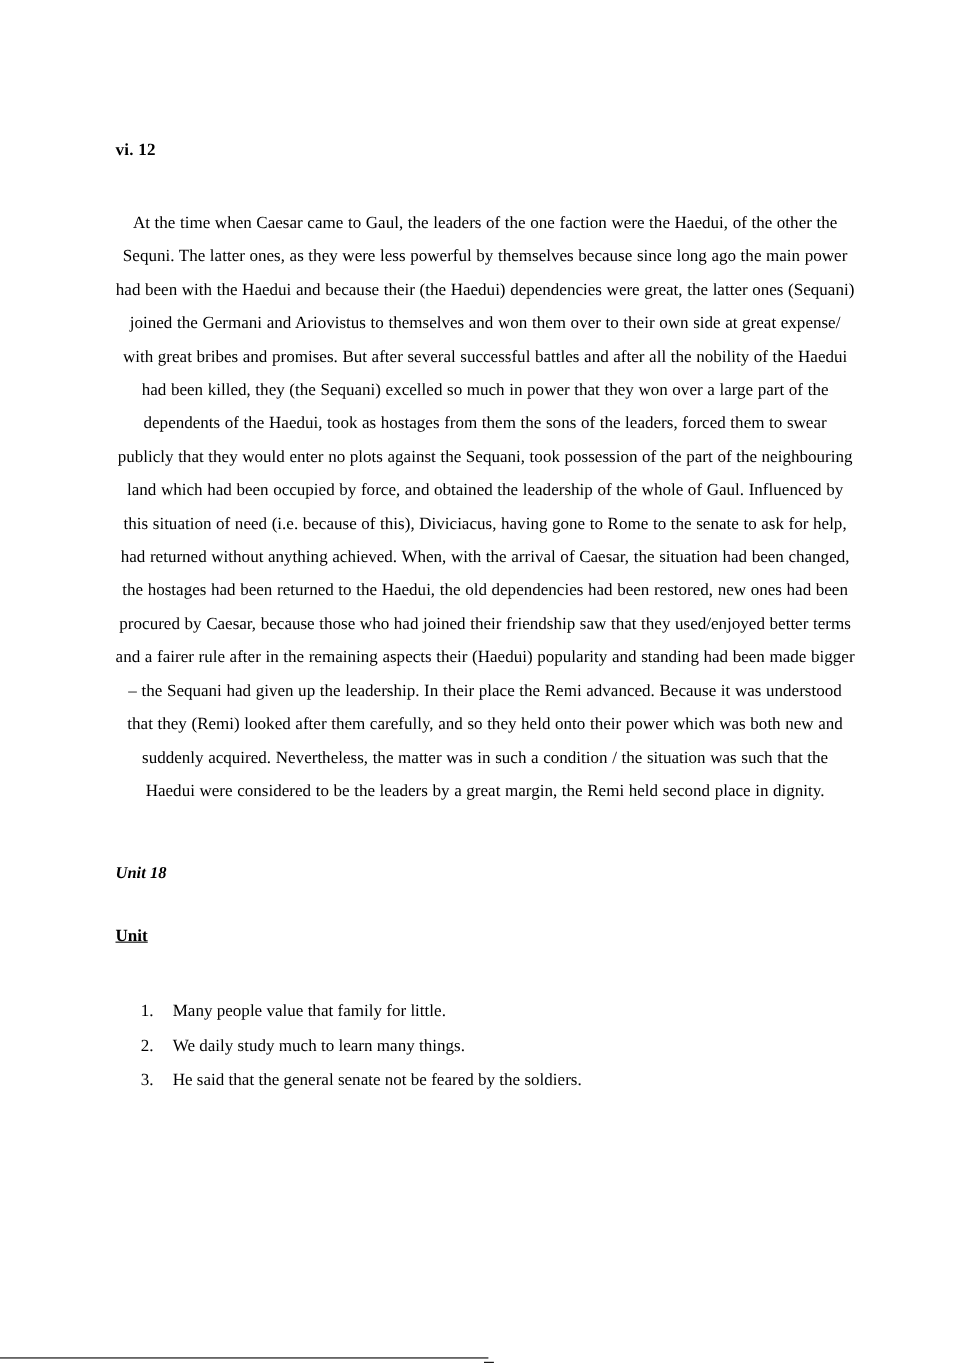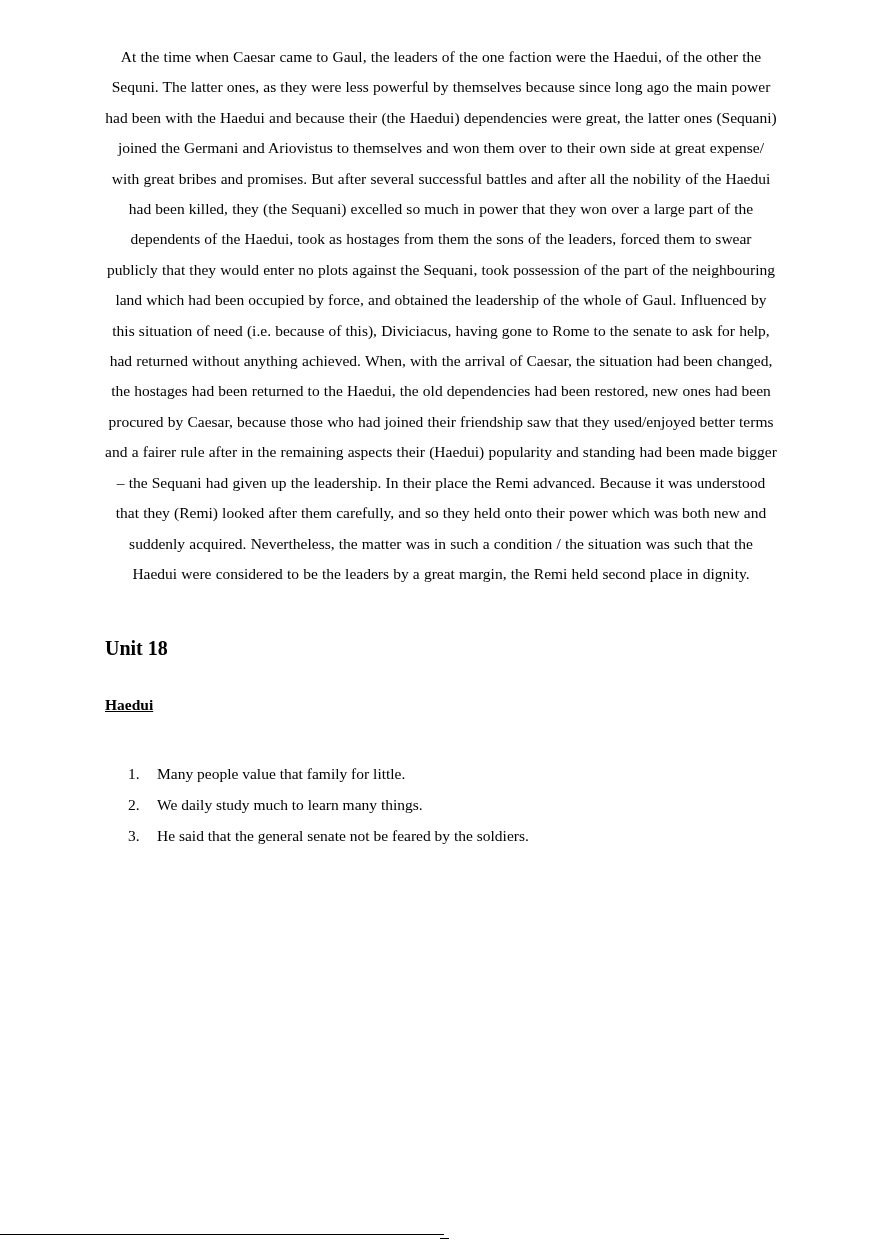--- a/index.html
+++ b/index.html
@@ -40,24 +40,25 @@
     width: 672px;
     word-spacing: 0.3px;
   }
   .spacer-lg { height: 44px; }
   .plain-line {
     font-size: 15.5px;
     line-height: 30.4px;
     margin: 0;
   }
   .bold-line {
-    font-size: 20px;
+    font-size: 15px;
     line-height: 30.4px;
     margin: 0;
     font-weight: bold;
+    font-style: italic;
   }
   .drill-block {
     padding-top: 32px;
   }
   .drill-heading {
     font-size: 15.5px;
     font-weight: bold;
     text-decoration: underline;
     display: inline-block;
     margin: 0;
@@ -92,29 +93,32 @@
     bottom: 8px;
     width: 9px;
     border-top: 1.6px solid #000000;
   }
 </style>
 </head>
 <body>
 
 <div class="page">
 
+  <div class="heading-section">
+    <h1 class="section-heading">vi. 12</h1>
+  </div>
 
   <p class="body-paragraph">At the time when Caesar came to Gaul, the leaders of the one faction were the Haedui, of the other the Sequni. The latter ones, as they were less powerful by themselves because since long ago the main power had been with the Haedui and because their (the Haedui) dependencies were great, the latter ones (Sequani) joined the Germani and Ariovistus to themselves and won them over to their own side at great expense/ with great bribes and promises. But after several successful battles and after all the nobility of the Haedui had been killed, they (the Sequani) excelled so much in power that they won over a large part of the dependents of the Haedui, took as hostages from them the sons of the leaders, forced them to swear publicly that they would enter no plots against the Sequani, took possession of the part of the neighbouring land which had been occupied by force, and obtained the leadership of the whole of Gaul. Influenced by this situation of need (i.e. because of this), Diviciacus, having gone to Rome to the senate to ask for help, had returned without anything achieved. When, with the arrival of Caesar, the situation had been changed, the hostages had been returned to the Haedui, the old dependencies had been restored, new ones had been procured by Caesar, because those who had joined their friendship saw that they used/enjoyed better terms and a fairer rule after in the remaining aspects their (Haedui) popularity and standing had been made bigger – the Sequani had given up the leadership. In their place the Remi advanced. Because it was understood that they (Remi) looked after them carefully, and so they held onto their power which was both new and suddenly acquired. Nevertheless, the matter was in such a condition / the situation was such that the Haedui were considered to be the leaders by a great margin, the Remi held second place in dignity.</p>
 
   <div class="spacer-lg"></div>
 
   <p class="bold-line">Unit 18</p>
 
   <div class="drill-block">
-    <span class="drill-heading">Haedui</span>
+    <span class="drill-heading">Unit</span>
   </div>
 
   <div class="drill-list">
     <div class="drill-item">
       <span class="drill-num">1.</span>
       <span class="drill-text">Many people value that family for little.</span>
     </div>
     <div class="drill-item">
       <span class="drill-num">2.</span>
       <span class="drill-text">We daily study much to learn many things.</span>

